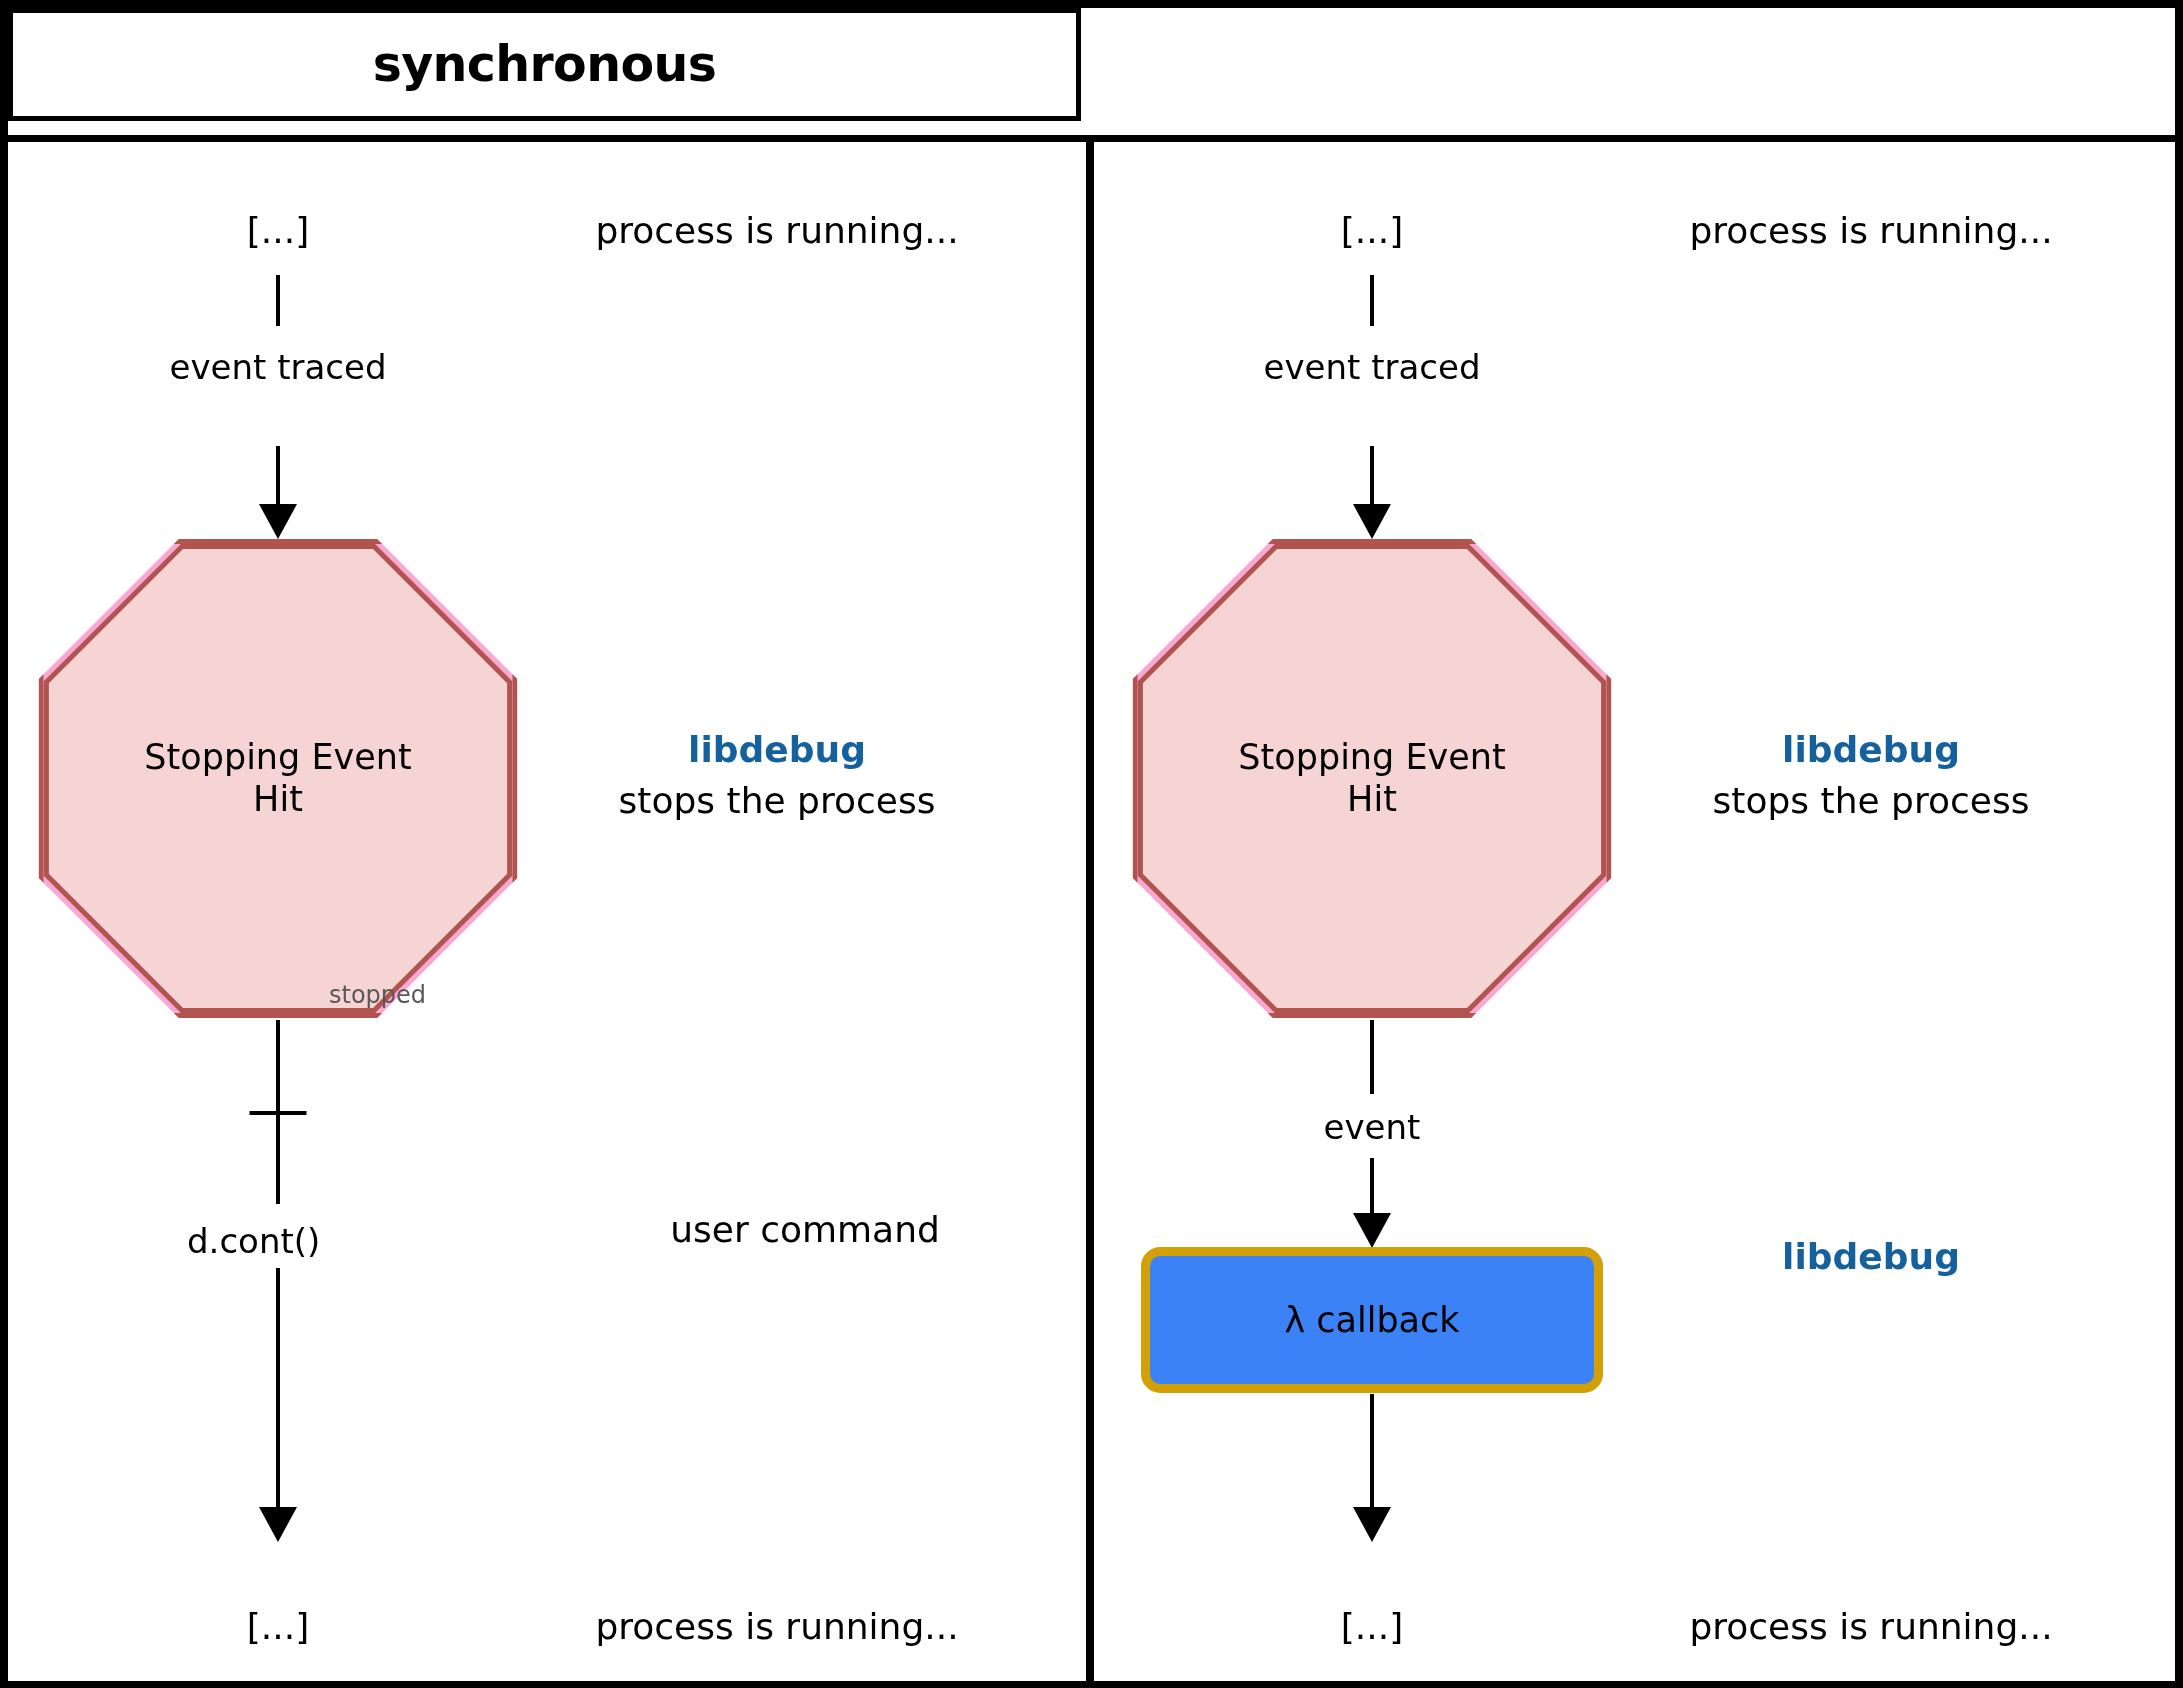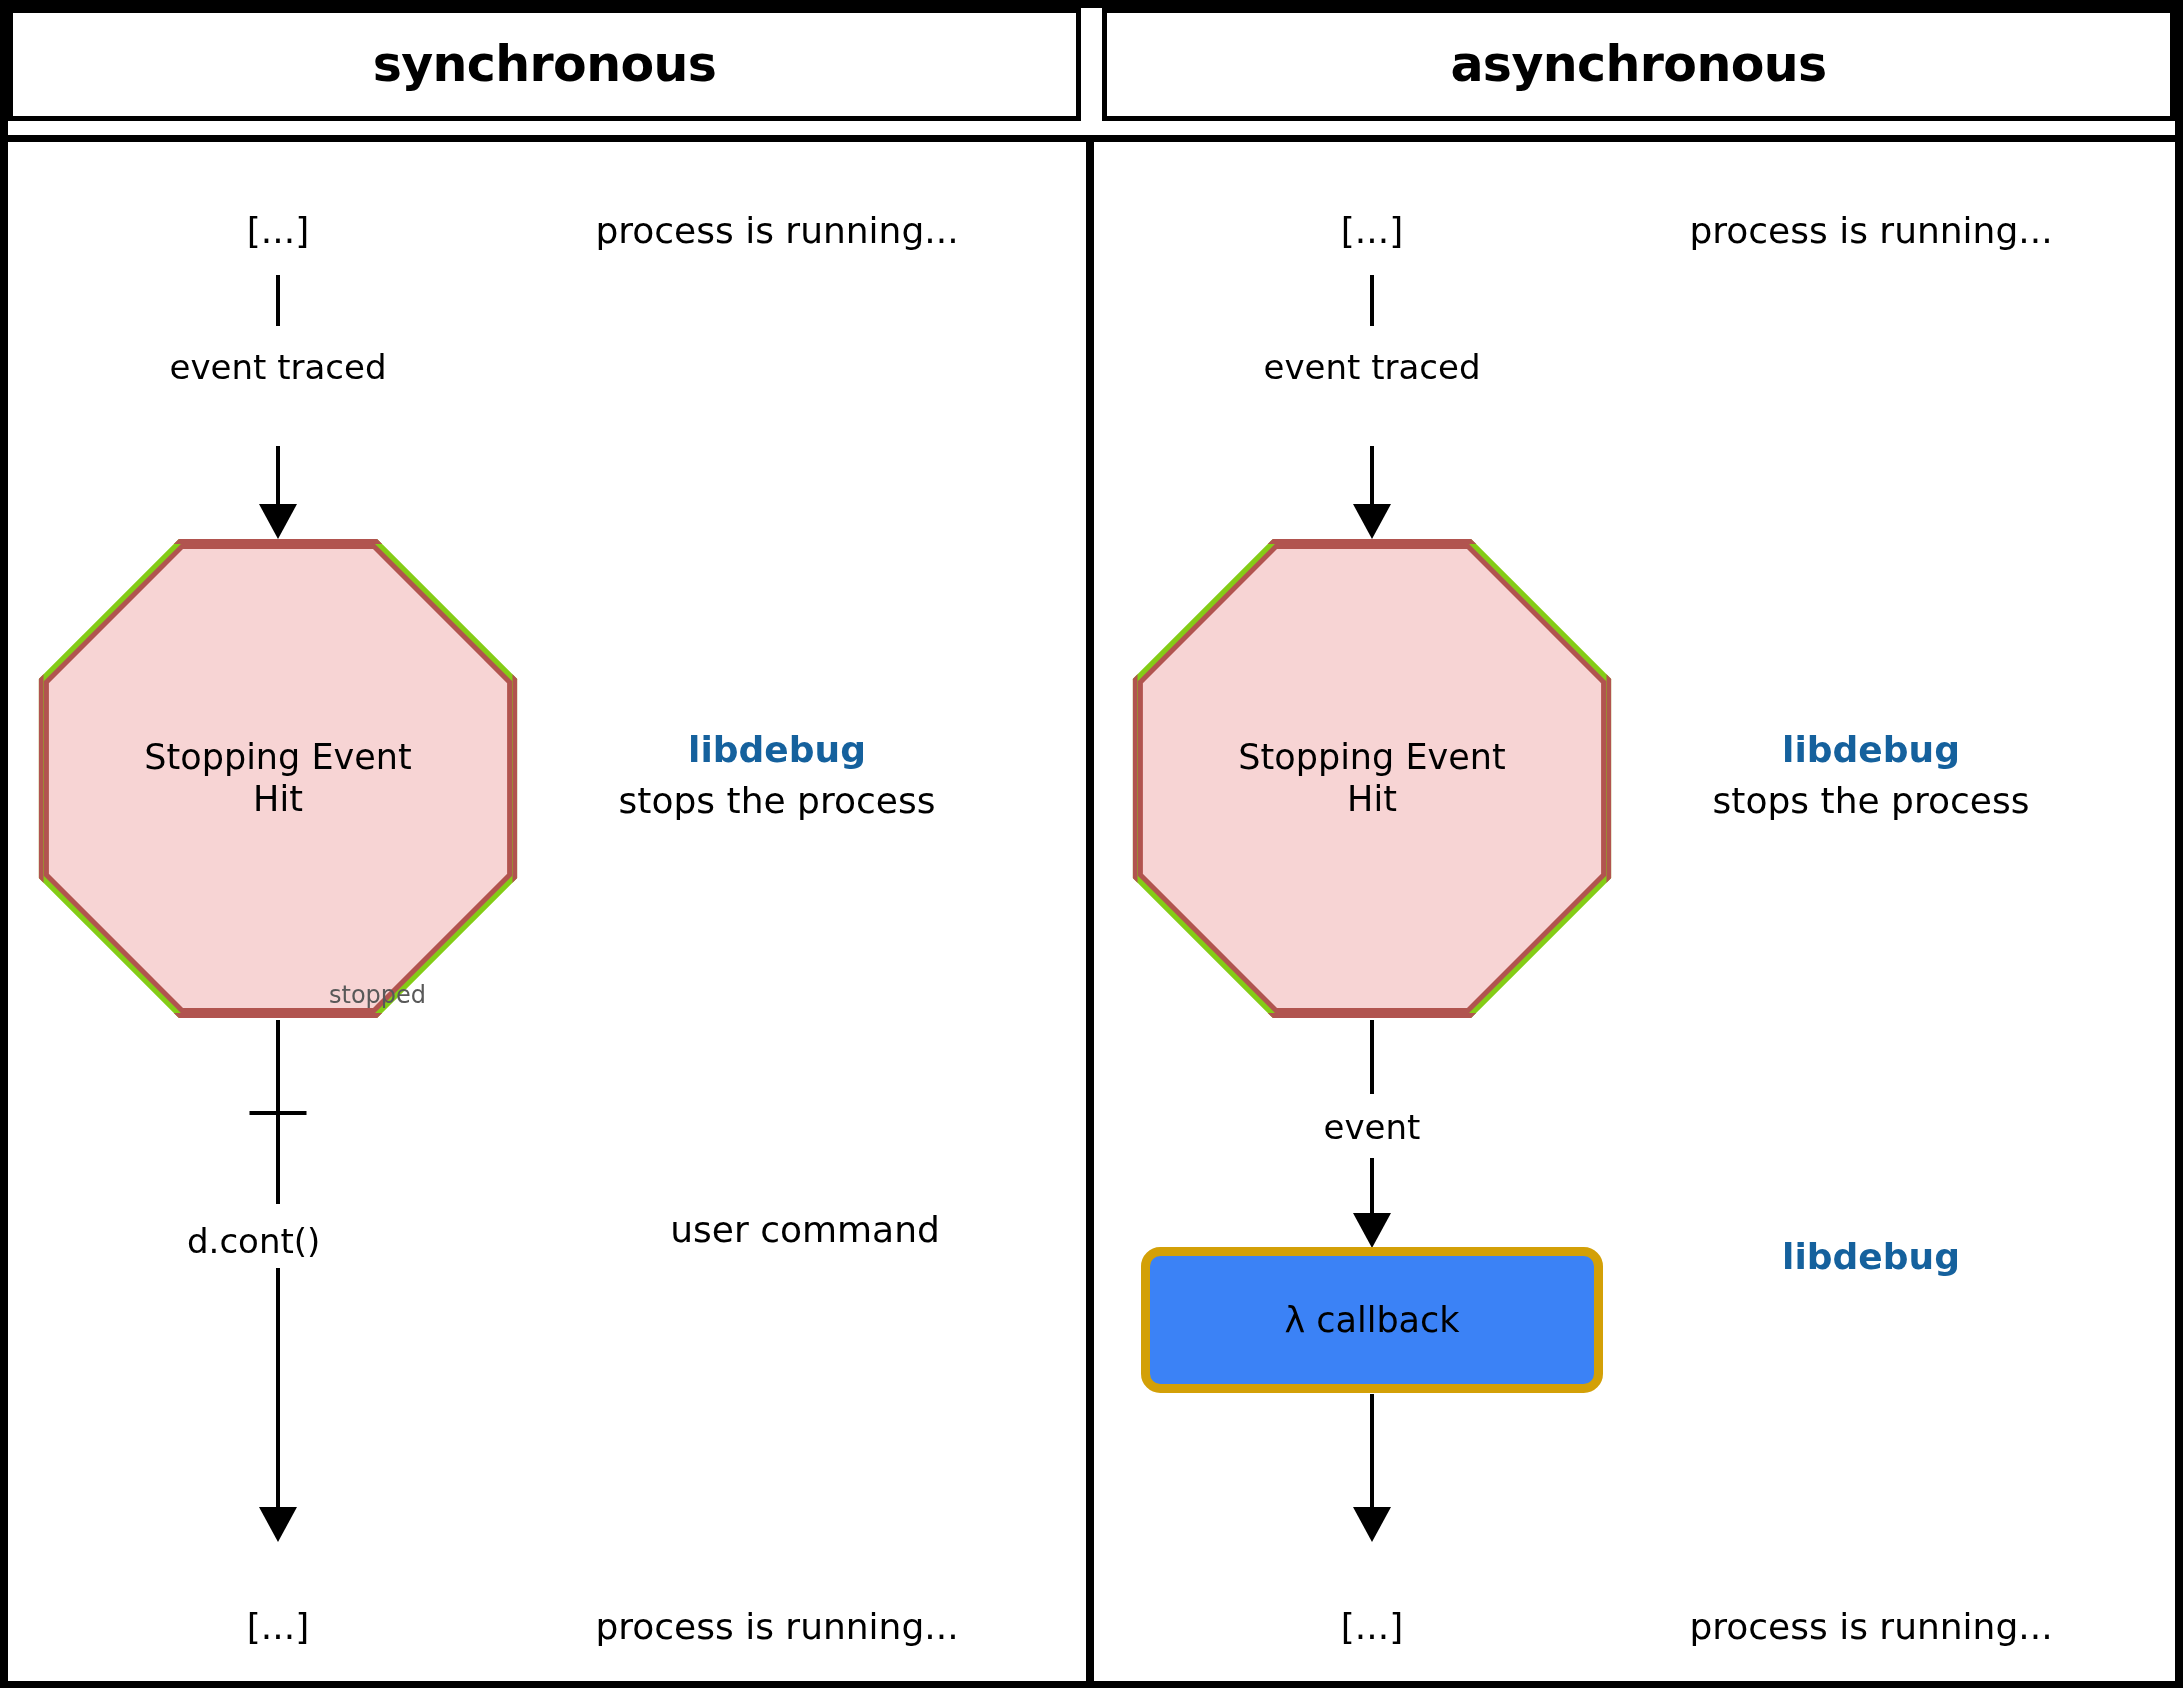--- a/index.html
+++ b/index.html
@@ -118,21 +118,21 @@
     border-right: 19px solid transparent;
     border-top: 35px solid #000000;
     transform: translateX(-50%);
   }
 
   
   .octagon {
     position: absolute;
     transform: translateX(-50%);
     box-sizing: border-box;
-    background: #84cc16;
+    background: #f9a8d4;
     border: 5.1px solid #b1544f;
     
     clip-path: polygon(29.3% 0%, 70.7% 0%, 100% 29.3%, 100% 70.7%,
                        70.7% 100%, 29.3% 100%, 0% 70.7%, 0% 29.3%);
     display: flex;
     align-items: center;
     justify-content: center;
   }
   .octagon-inner {
     position: absolute;
@@ -179,23 +179,20 @@
 </style>
 </head>
 <body>
 
 <div class="frame"></div>
 
 <div class="header-row">
   <div class="header-box left">
     <span class="header-title">synchronous</span>
   </div>
-  <div class="header-box right">
-    <span class="header-title">asynchronous</span>
-  </div>
 </div>
 <div class="header-rule"></div>
 <div class="divider"></div>
 
 <div class="panel left">
 
   <span class="t ctr ellipsis" style="left:278px; top:68px;">[...]</span>
   <span class="t ctr note" style="left:777px; top:68px;">process is running...</span>
 
   <div class="vline" style="left:278px; top:133px; height:51px;"></div>

